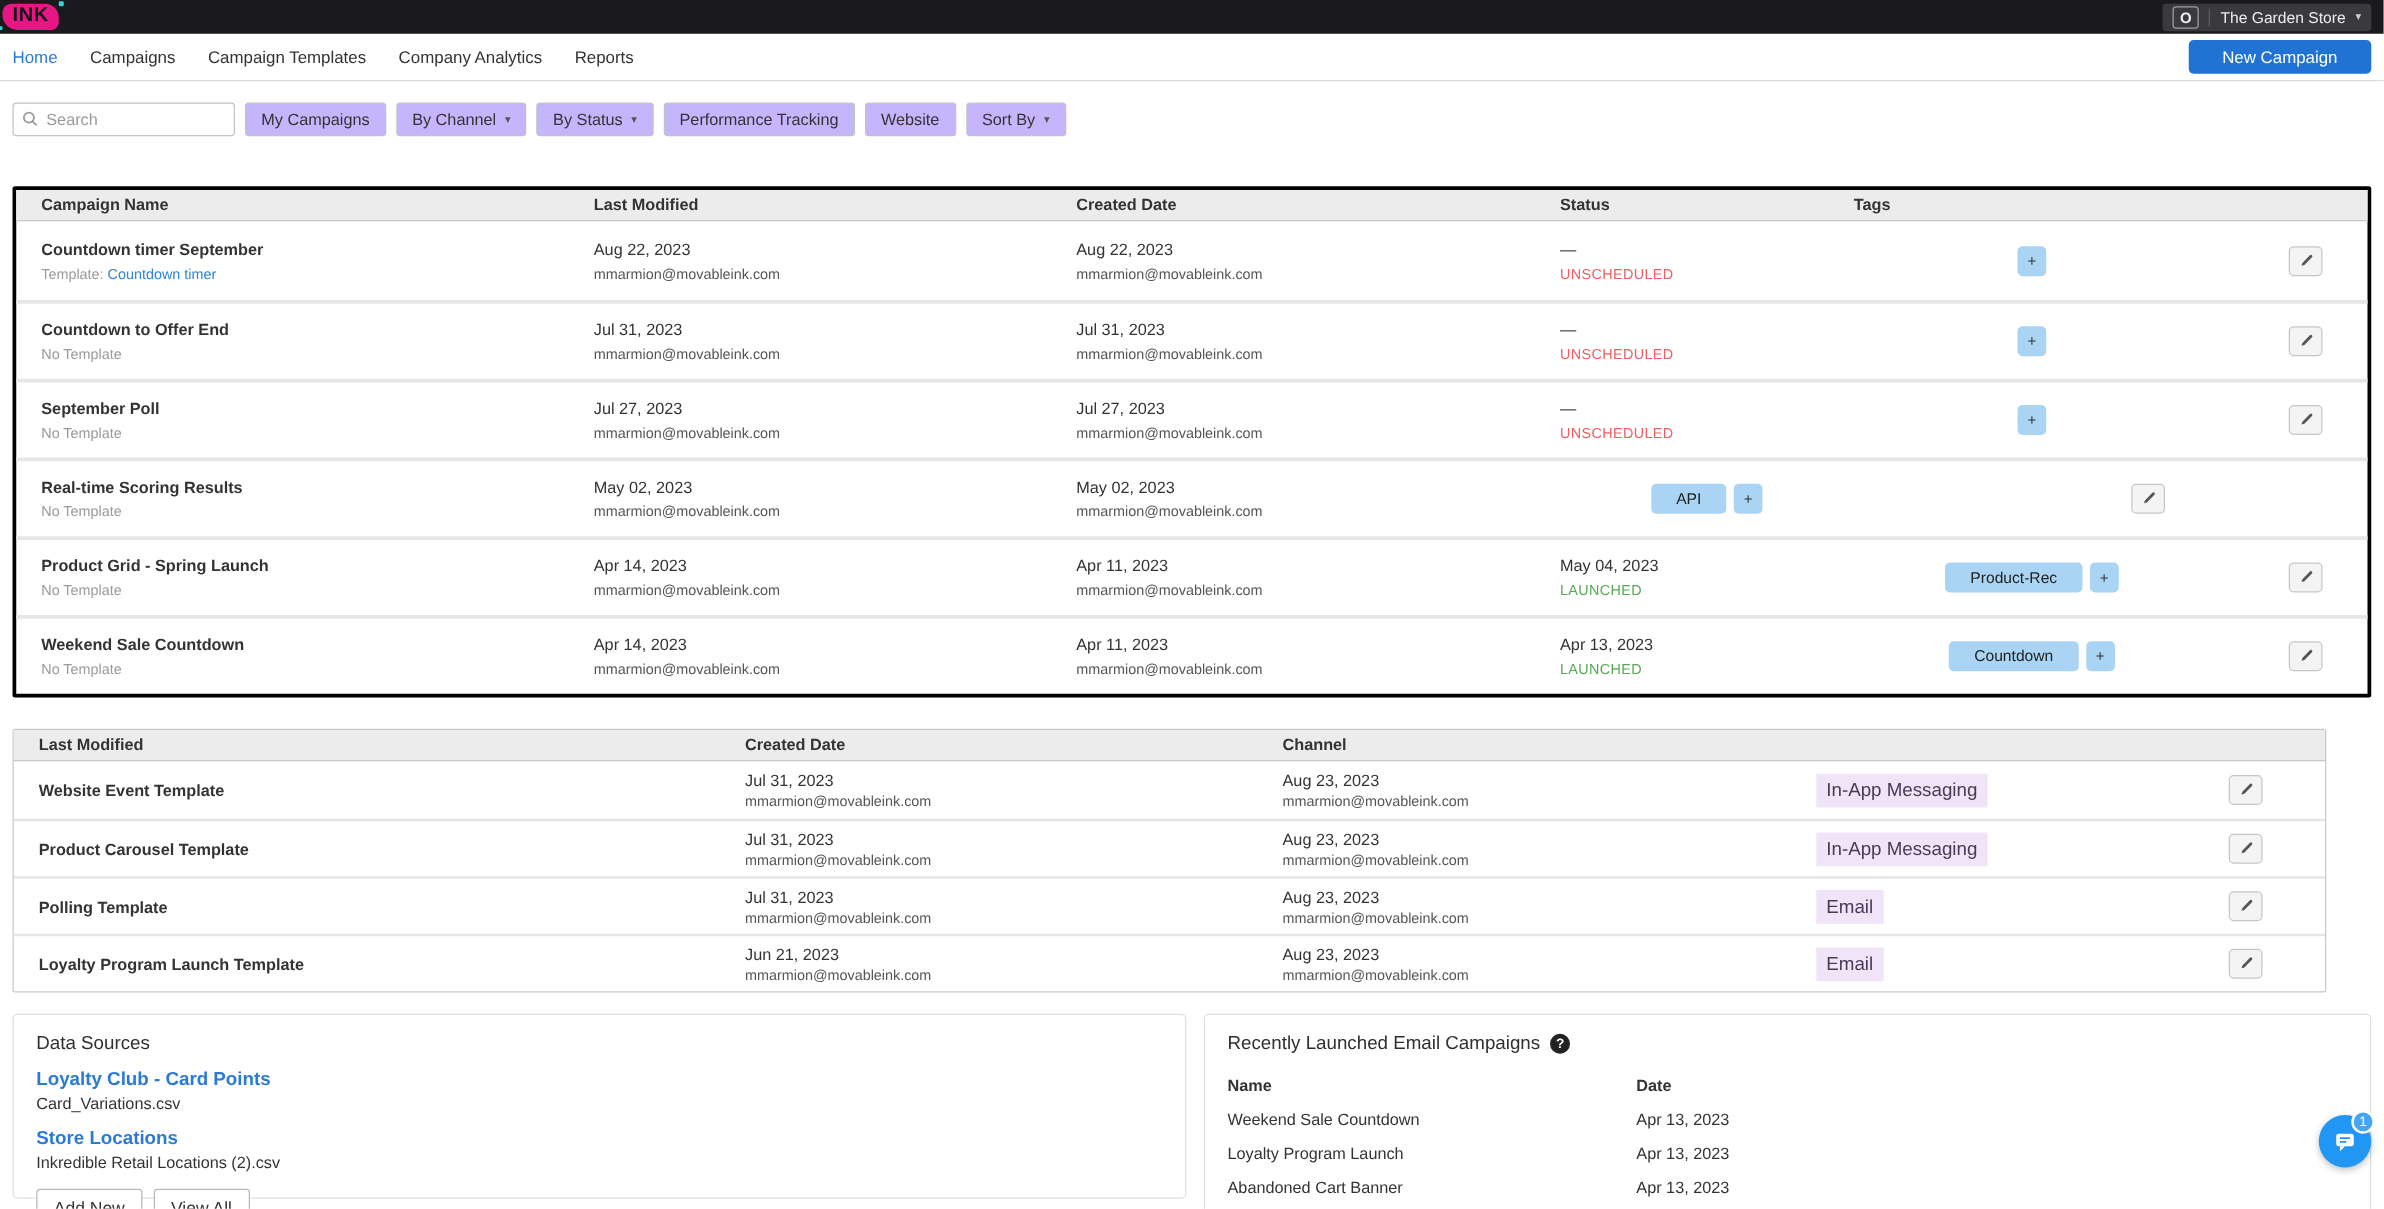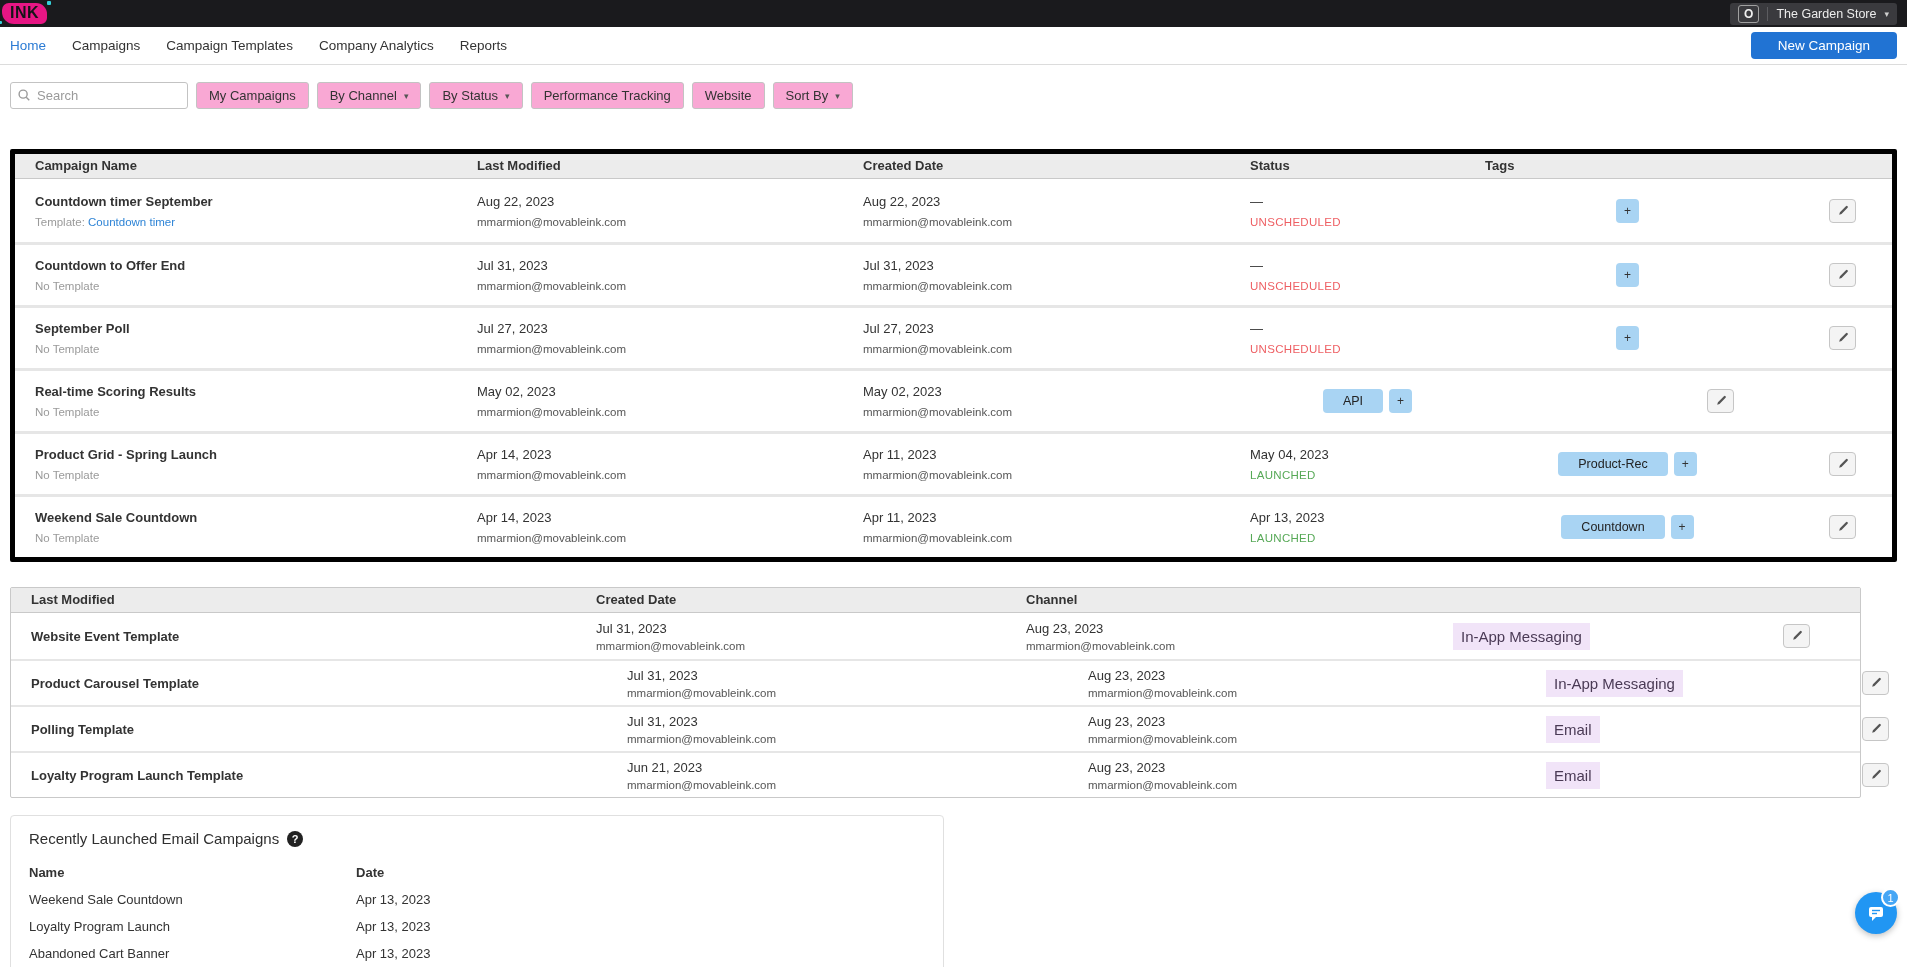--- a/index.html
+++ b/index.html
@@ -36,27 +36,27 @@
 
   .content { padding:0 10px; }
 
   
   .filterbar { margin-top:17px; display:flex; gap:8px; align-items:center; }
   .search-wrap { position:relative; }
   .search-wrap svg { position:absolute; left:7px; top:6px; }
   .search-input { width:178px; height:27px; border:1px solid #c3c3c3; border-radius:3px;
     padding:0 8px 0 26px; font-size:13px; color:#333; font-family:inherit; }
   .search-input::placeholder { color:#9a9a9a; }
-  .fbtn { height:27px; background:#f9a8d4; border:1px solid #c3c3c3; border-radius:3px;
+  .fbtn { height:27px; background:#c4b5fd; border:1px solid #c3c3c3; border-radius:3px;
     font-size:13px; color:#333; padding:12px 12px; display:inline-flex; align-items:center;
     gap:7px; cursor:pointer; font-family:inherit; }
   .fbtn .caret { color:#555; }
 
   
-  .c-table { margin-top:40px; border:5px solid #000000; border-radius:2px; background:#fff; }
+  .c-table { margin-top:40px; border:3px solid #000000; border-radius:2px; background:#fff; }
   .grid1 { display:grid; grid-template-columns:462px 386px 387px 235px 285px 1fr; }
   .c-head { background:#ececec; border-bottom:1px solid #c9c9c9; }
   .c-head > div { font-size:13px; font-weight:bold; color:#333; padding:4px 0 5px; }
   .c-head > div:first-child, .cell-pad { padding-left:20px; }
   .c-row { height:63px; }
   .c-row + .c-row { border-top:3px solid #e6e6e6; }
   .c-row > div { display:flex; flex-direction:column; justify-content:center; gap:7px; }
   .c-name { font-size:13px; font-weight:bold; color:#333; }
   .c-sub { font-size:11.5px; color:#9a9a9a; }
   .tpl-link { color:#2e84d6; text-decoration:none; cursor:pointer; }
@@ -75,21 +75,21 @@
     border-radius:4px; display:flex; align-items:center; justify-content:center;
     cursor:pointer; }
   .pad-r1 { padding-right:36px; }
   .pad-r2 { padding-right:50px; }
 
   
   .t-table { margin-top:25px; border:1px solid #c9c9c9; border-radius:2px;
     width:calc(100% - 36px); background:#fff; }
   .grid2 { display:grid; grid-template-columns:585px 430px 427px 285px 1fr; }
   .t-row { height:46px; }
-  .t-row + .t-row { border-top:2px solid #e6e6e6;gap:31px; }
+  .t-row + .t-row { border-top:2px solid #e6e6e6; }
   .t-row > div { display:flex; flex-direction:column; justify-content:center; gap:4px; }
   .chan-badge { background:#f1e4f8; color:#4a3a55; font-size:15px; border-radius:0;
     padding:5px 8px; align-self:flex-start; }
 
   
   .cards { margin-top:17px; display:flex; gap:14px; align-items:flex-start; }
   .card { background:#fff; border:1px solid #e0e0e0; border-radius:4px; padding:14px 18px; }
   .card-ds { width:939px; height:148px; }
   .card-recent { width:934px; min-height:175px; }
   .card-title { font-size:15px; color:#2f2f2f; }
@@ -452,20 +452,33 @@
               <svg width="12" height="12" viewBox="0 0 16 16" fill="#555">
                 <path d="M11.9 1.7a1.5 1.5 0 0 1 2.2 2.1L6 11.9l-3.1 1 1-3.1z"></path>
               </svg>
             </button>
           </div>
         </div>
       </div>
   </div>
 
   <div class="cards">
+    <div class="card card-ds">
+      <div class="card-title">Data Sources</div>
+      <div id="ds-items">
+          <a class="ds-link">Loyalty Club - Card Points</a>
+          <div class="ds-file">Card_Variations.csv</div>
+          <a class="ds-link">Store Locations</a>
+          <div class="ds-file">Inkredible Retail Locations (2).csv</div>
+        </div>
+      <div class="ds-buttons">
+        <button class="ds-btn">Add New</button>
+        <button class="ds-btn">View All</button>
+      </div>
+    </div>
 
     <div class="card card-recent">
       <div class="recent-title-row">
         <span class="card-title">Recently Launched Email Campaigns</span>
         <span class="help-icon">?</span>
       </div>
       <div class="recent-grid recent-head">
         <div>Name</div>
         <div>Date</div>
       </div>

